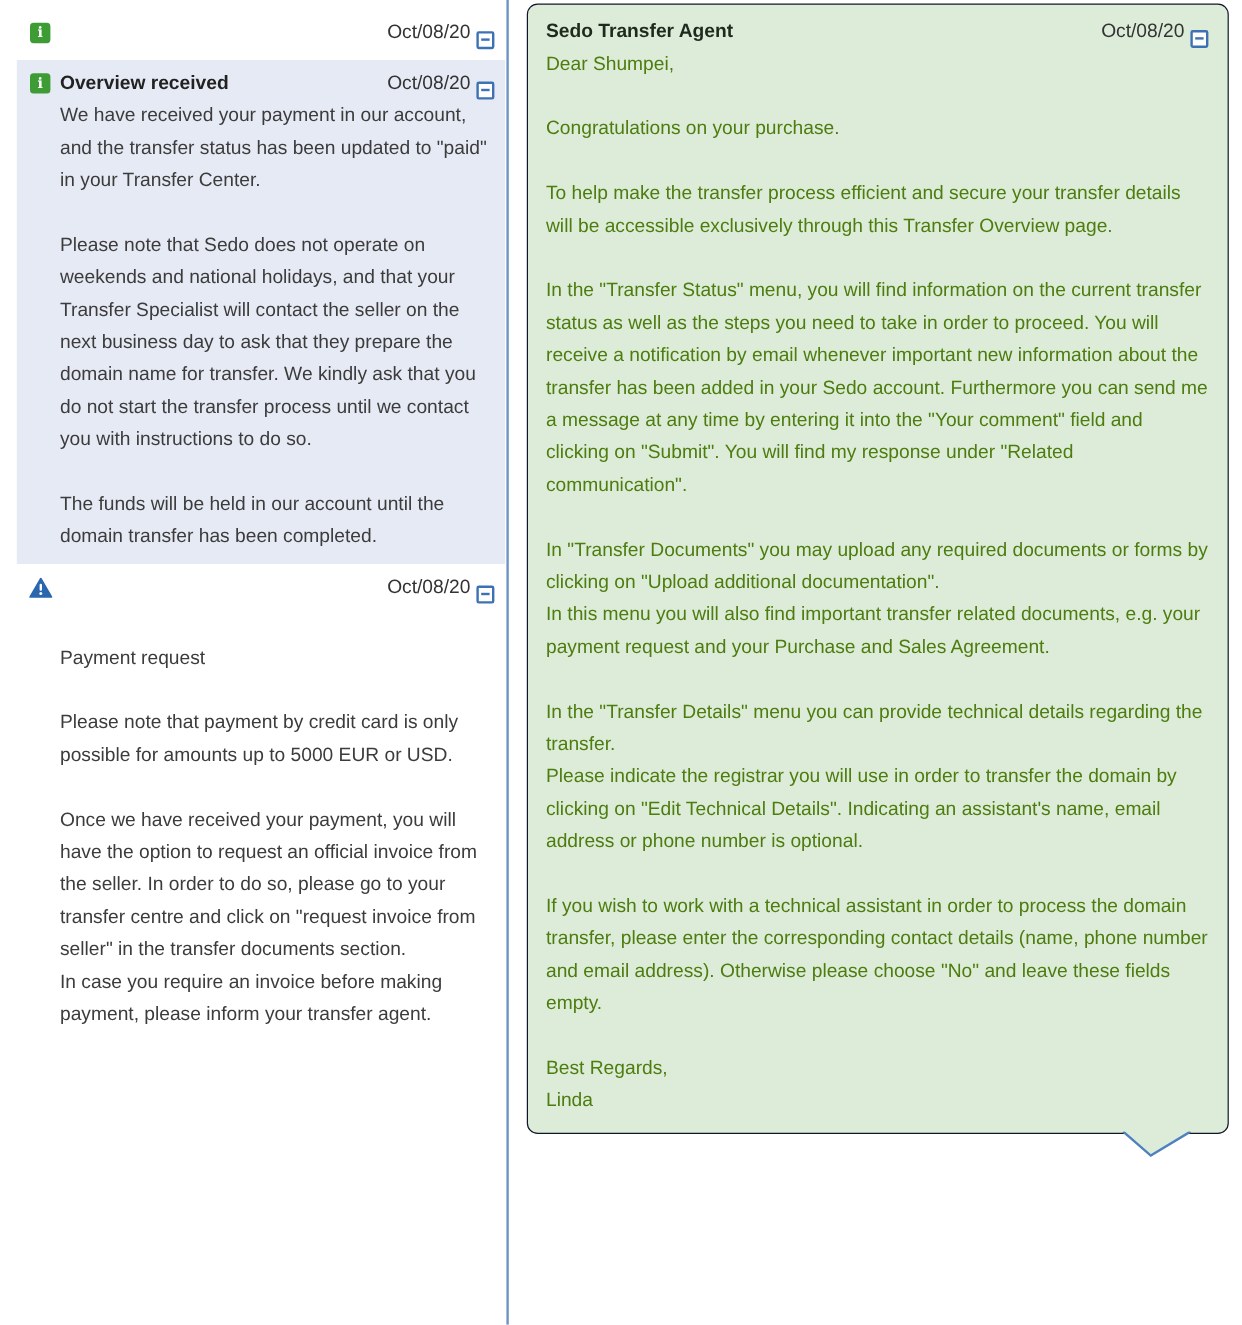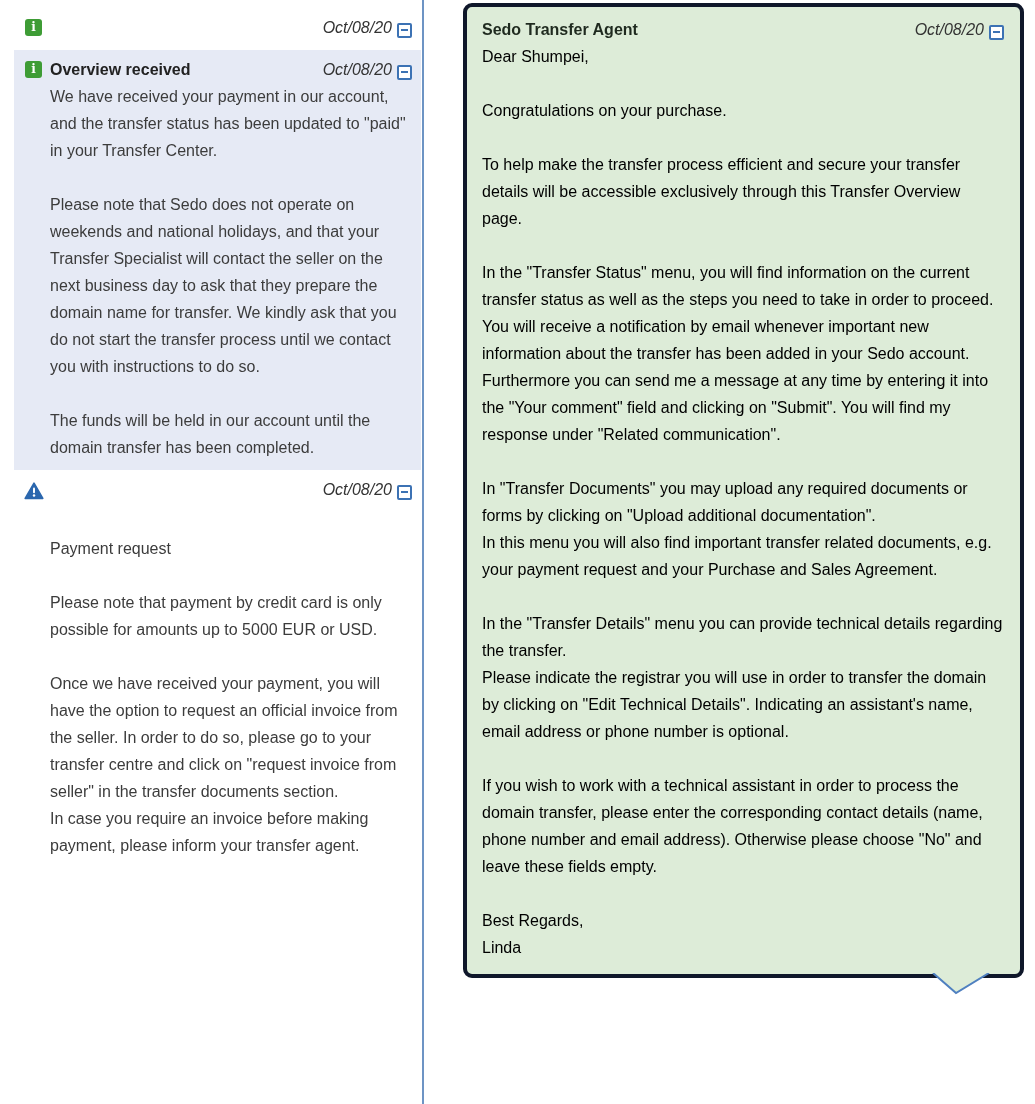--- a/index.html
+++ b/index.html
@@ -11,36 +11,36 @@
   .left-pane { width:424px; flex:none; border-right:2px solid #6d94c4;
     padding:8px 1px 0 14px; }
   .msg { padding:6px 9px 9px 11px; }
   .msg.highlight { background:#e6eaf5; }
   .msg-head { display:flex; align-items:flex-start; line-height:27px; font-size:16px; }
   .badge-info { flex:none; width:17px; height:17px; background:#3e9c35; border-radius:3px;
     color:#fff; font:700 12px/17px "DejaVu Serif", serif; text-align:center;
     margin:5px 8px 0 0; display:block; }
   .badge-warn { flex:none; margin:5px 6px 0 -1px; display:block; }
   .msg-title { font-weight:700; color:#222; max-width:212px; }
-  .msg-meta { margin-left:auto; display:flex; align-items:center; gap:5px; padding-top:0;font-style:italic; }
+  .msg-meta { margin-left:auto; display:flex; align-items:flex-end; gap:5px; padding-top:0; }
   .msg-date { color:#333; line-height:27px; }
   .collapse { width:15px; height:15px; border:2px solid #3c72b4; border-radius:2px;
     position:relative; display:inline-block; margin-top:6px; background:#fff; cursor:pointer; }
   .collapse i { position:absolute; left:2px; right:2px; top:4px; height:2px; background:#3c72b4; }
   .msg-body { margin-left:25px; line-height:27px; font-size:16px; white-space:pre-line; }
   .link-row { margin:27px 0; }
   .link-row a { color:#3c3c3c; cursor:pointer; }
 
   
   .right-pane { flex:1; padding:3px 11px 0 15px; }
-  .bubble { position:relative; border:4px solid #0f172a; border-radius:9px;
-    background:#ddecd8; padding:9px 16px 13px 15px; min-height:895px;margin-left:24px; }
+  .bubble { position:relative; border:1px solid #0f172a; border-radius:9px;
+    background:#ddecd8; padding:9px 16px 13px 15px; min-height:895px; }
   .bubble-head { display:flex; align-items:flex-start; line-height:27px; font-size:16px; }
   .bubble-title { font-weight:700; color:#1f2a1f; }
-  .bubble-body { line-height:27px; font-size:16px; white-space:pre-line; color:#000000; }
+  .bubble-body { line-height:27px; font-size:16px; white-space:pre-line; color:#4d7c0f; }
   .tail { position:absolute; right:30px; bottom:-21px; }
 </style>
 </head>
 <body>
 
 <div class="app">
 
   <div class="left-pane">
 
     <div class="msg">

